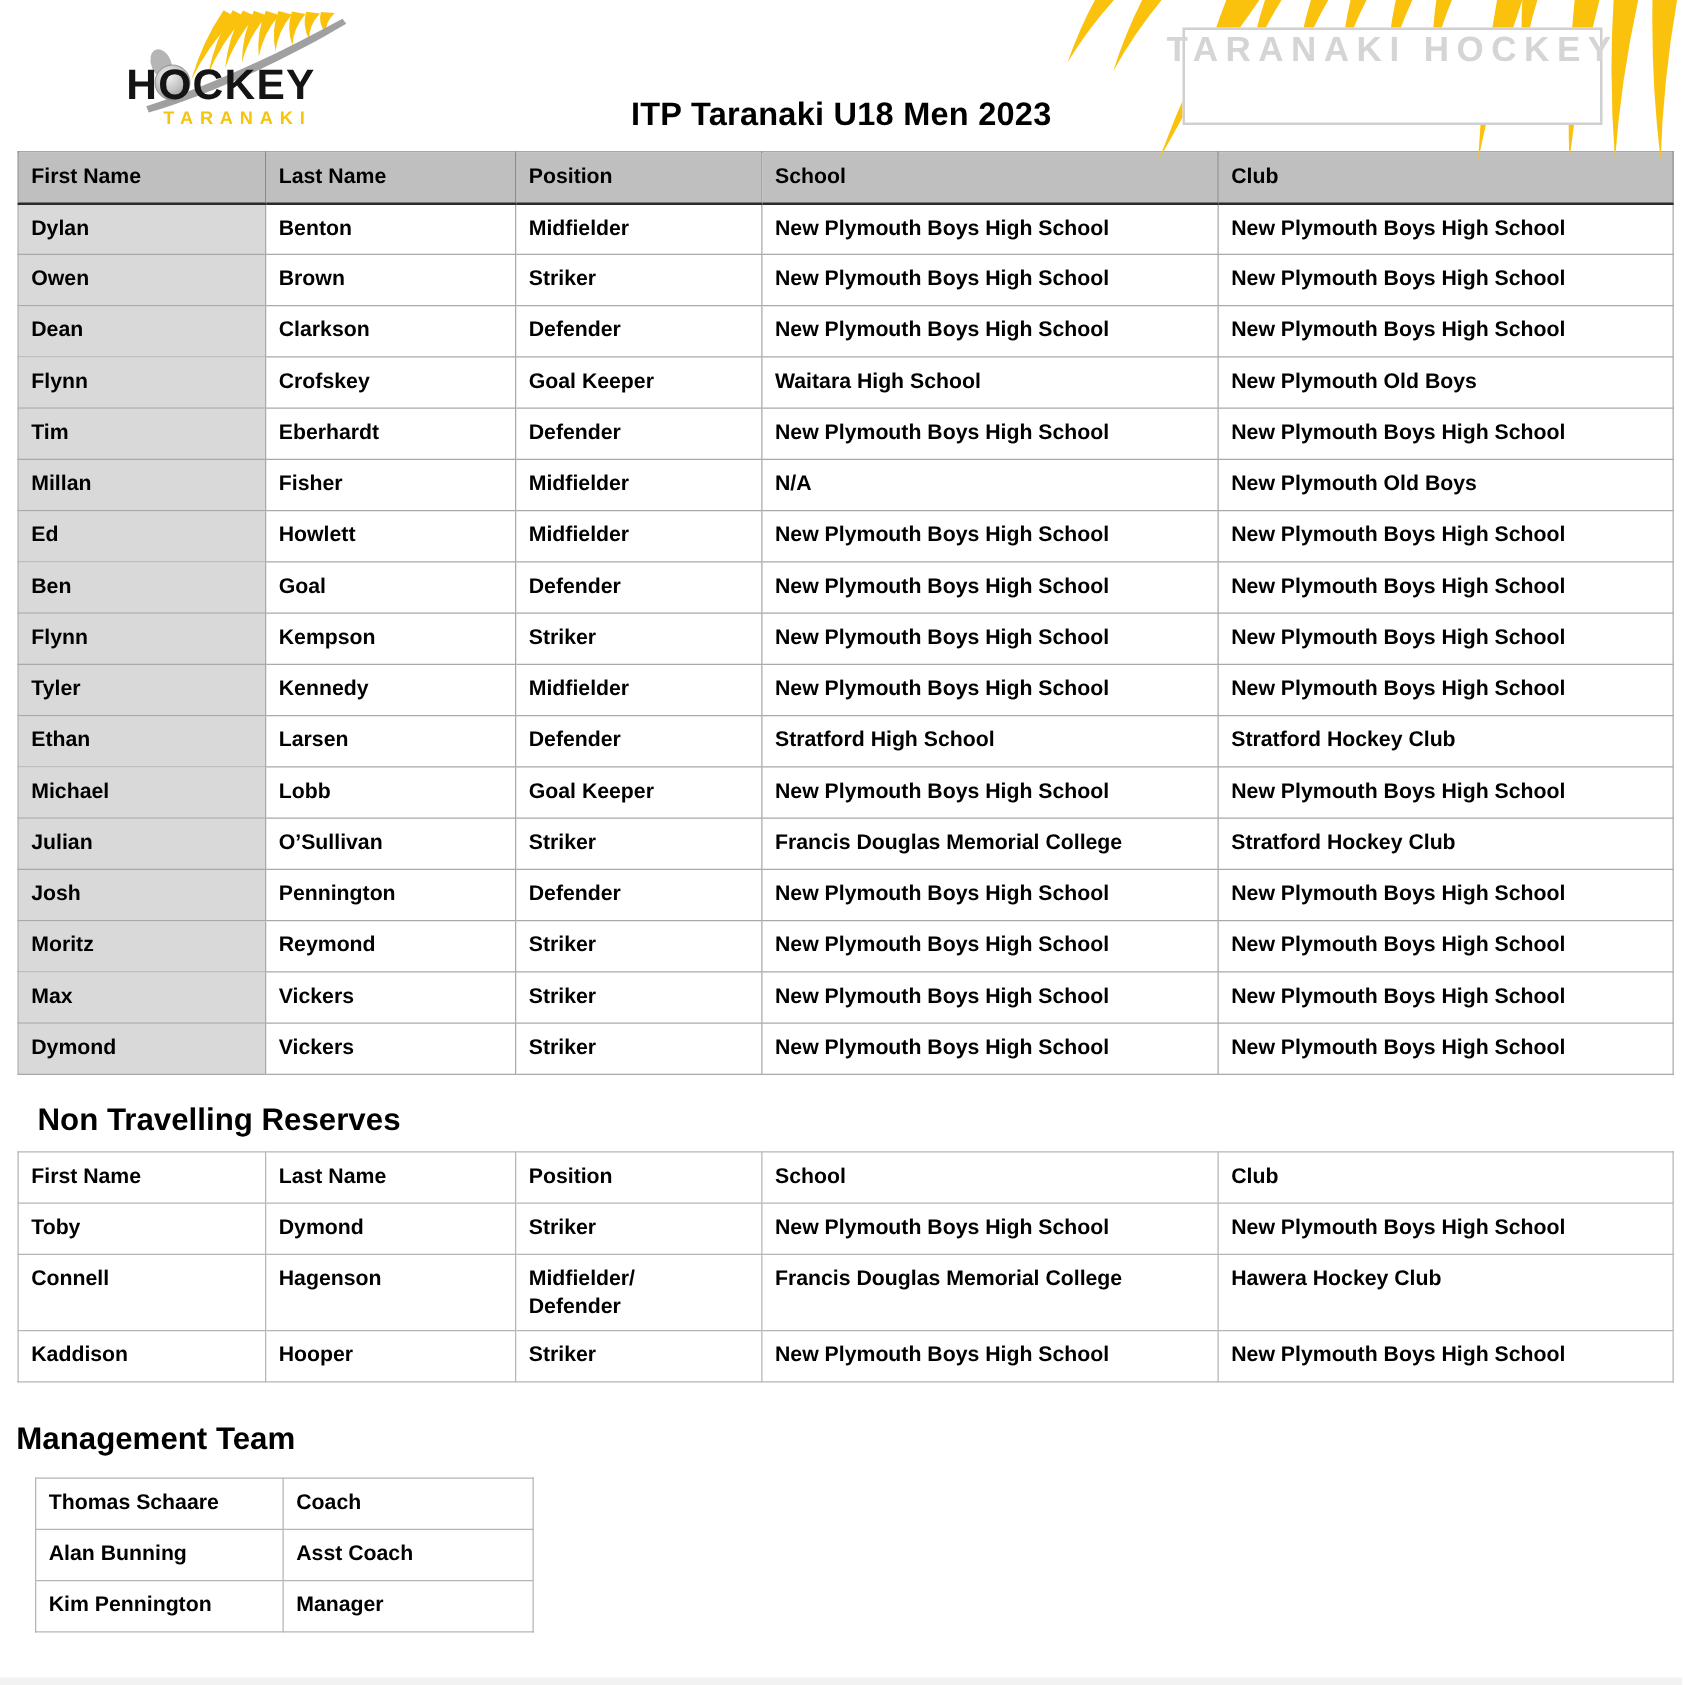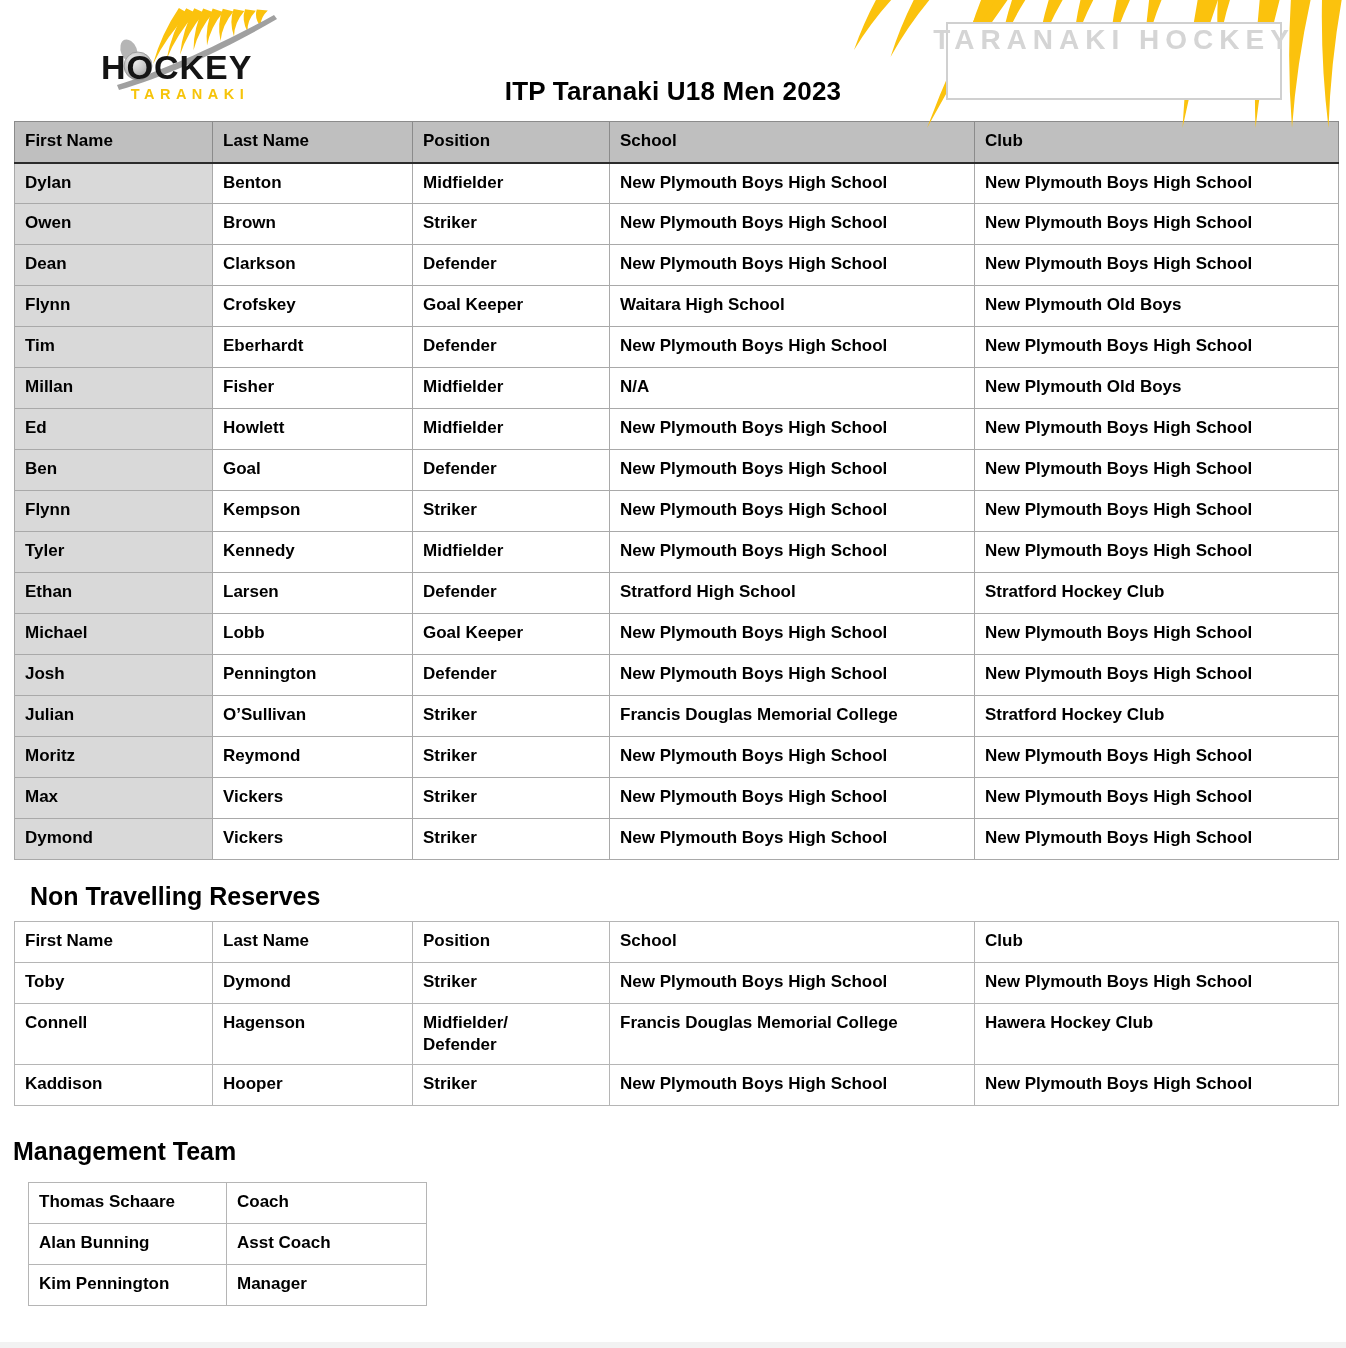--- a/index.html
+++ b/index.html
@@ -195,32 +195,32 @@
           <td>Stratford Hockey Club</td>
         </tr>
         <tr>
           <td>Michael</td>
           <td>Lobb</td>
           <td>Goal Keeper</td>
           <td>New Plymouth Boys High School</td>
           <td>New Plymouth Boys High School</td>
         </tr>
         <tr>
+          <td>Julian</td>
+          <td>O’Sullivan</td>
+          <td>Striker</td>
+          <td>Francis Douglas Memorial College</td>
+          <td>Stratford Hockey Club</td>
+        </tr>
+        <tr>
           <td>Josh</td>
           <td>Pennington</td>
           <td>Defender</td>
           <td>New Plymouth Boys High School</td>
           <td>New Plymouth Boys High School</td>
-        </tr>
-        <tr>
-          <td>Julian</td>
-          <td>O’Sullivan</td>
-          <td>Striker</td>
-          <td>Francis Douglas Memorial College</td>
-          <td>Stratford Hockey Club</td>
         </tr>
         <tr>
           <td>Moritz</td>
           <td>Reymond</td>
           <td>Striker</td>
           <td>New Plymouth Boys High School</td>
           <td>New Plymouth Boys High School</td>
         </tr>
         <tr>
           <td>Max</td>

